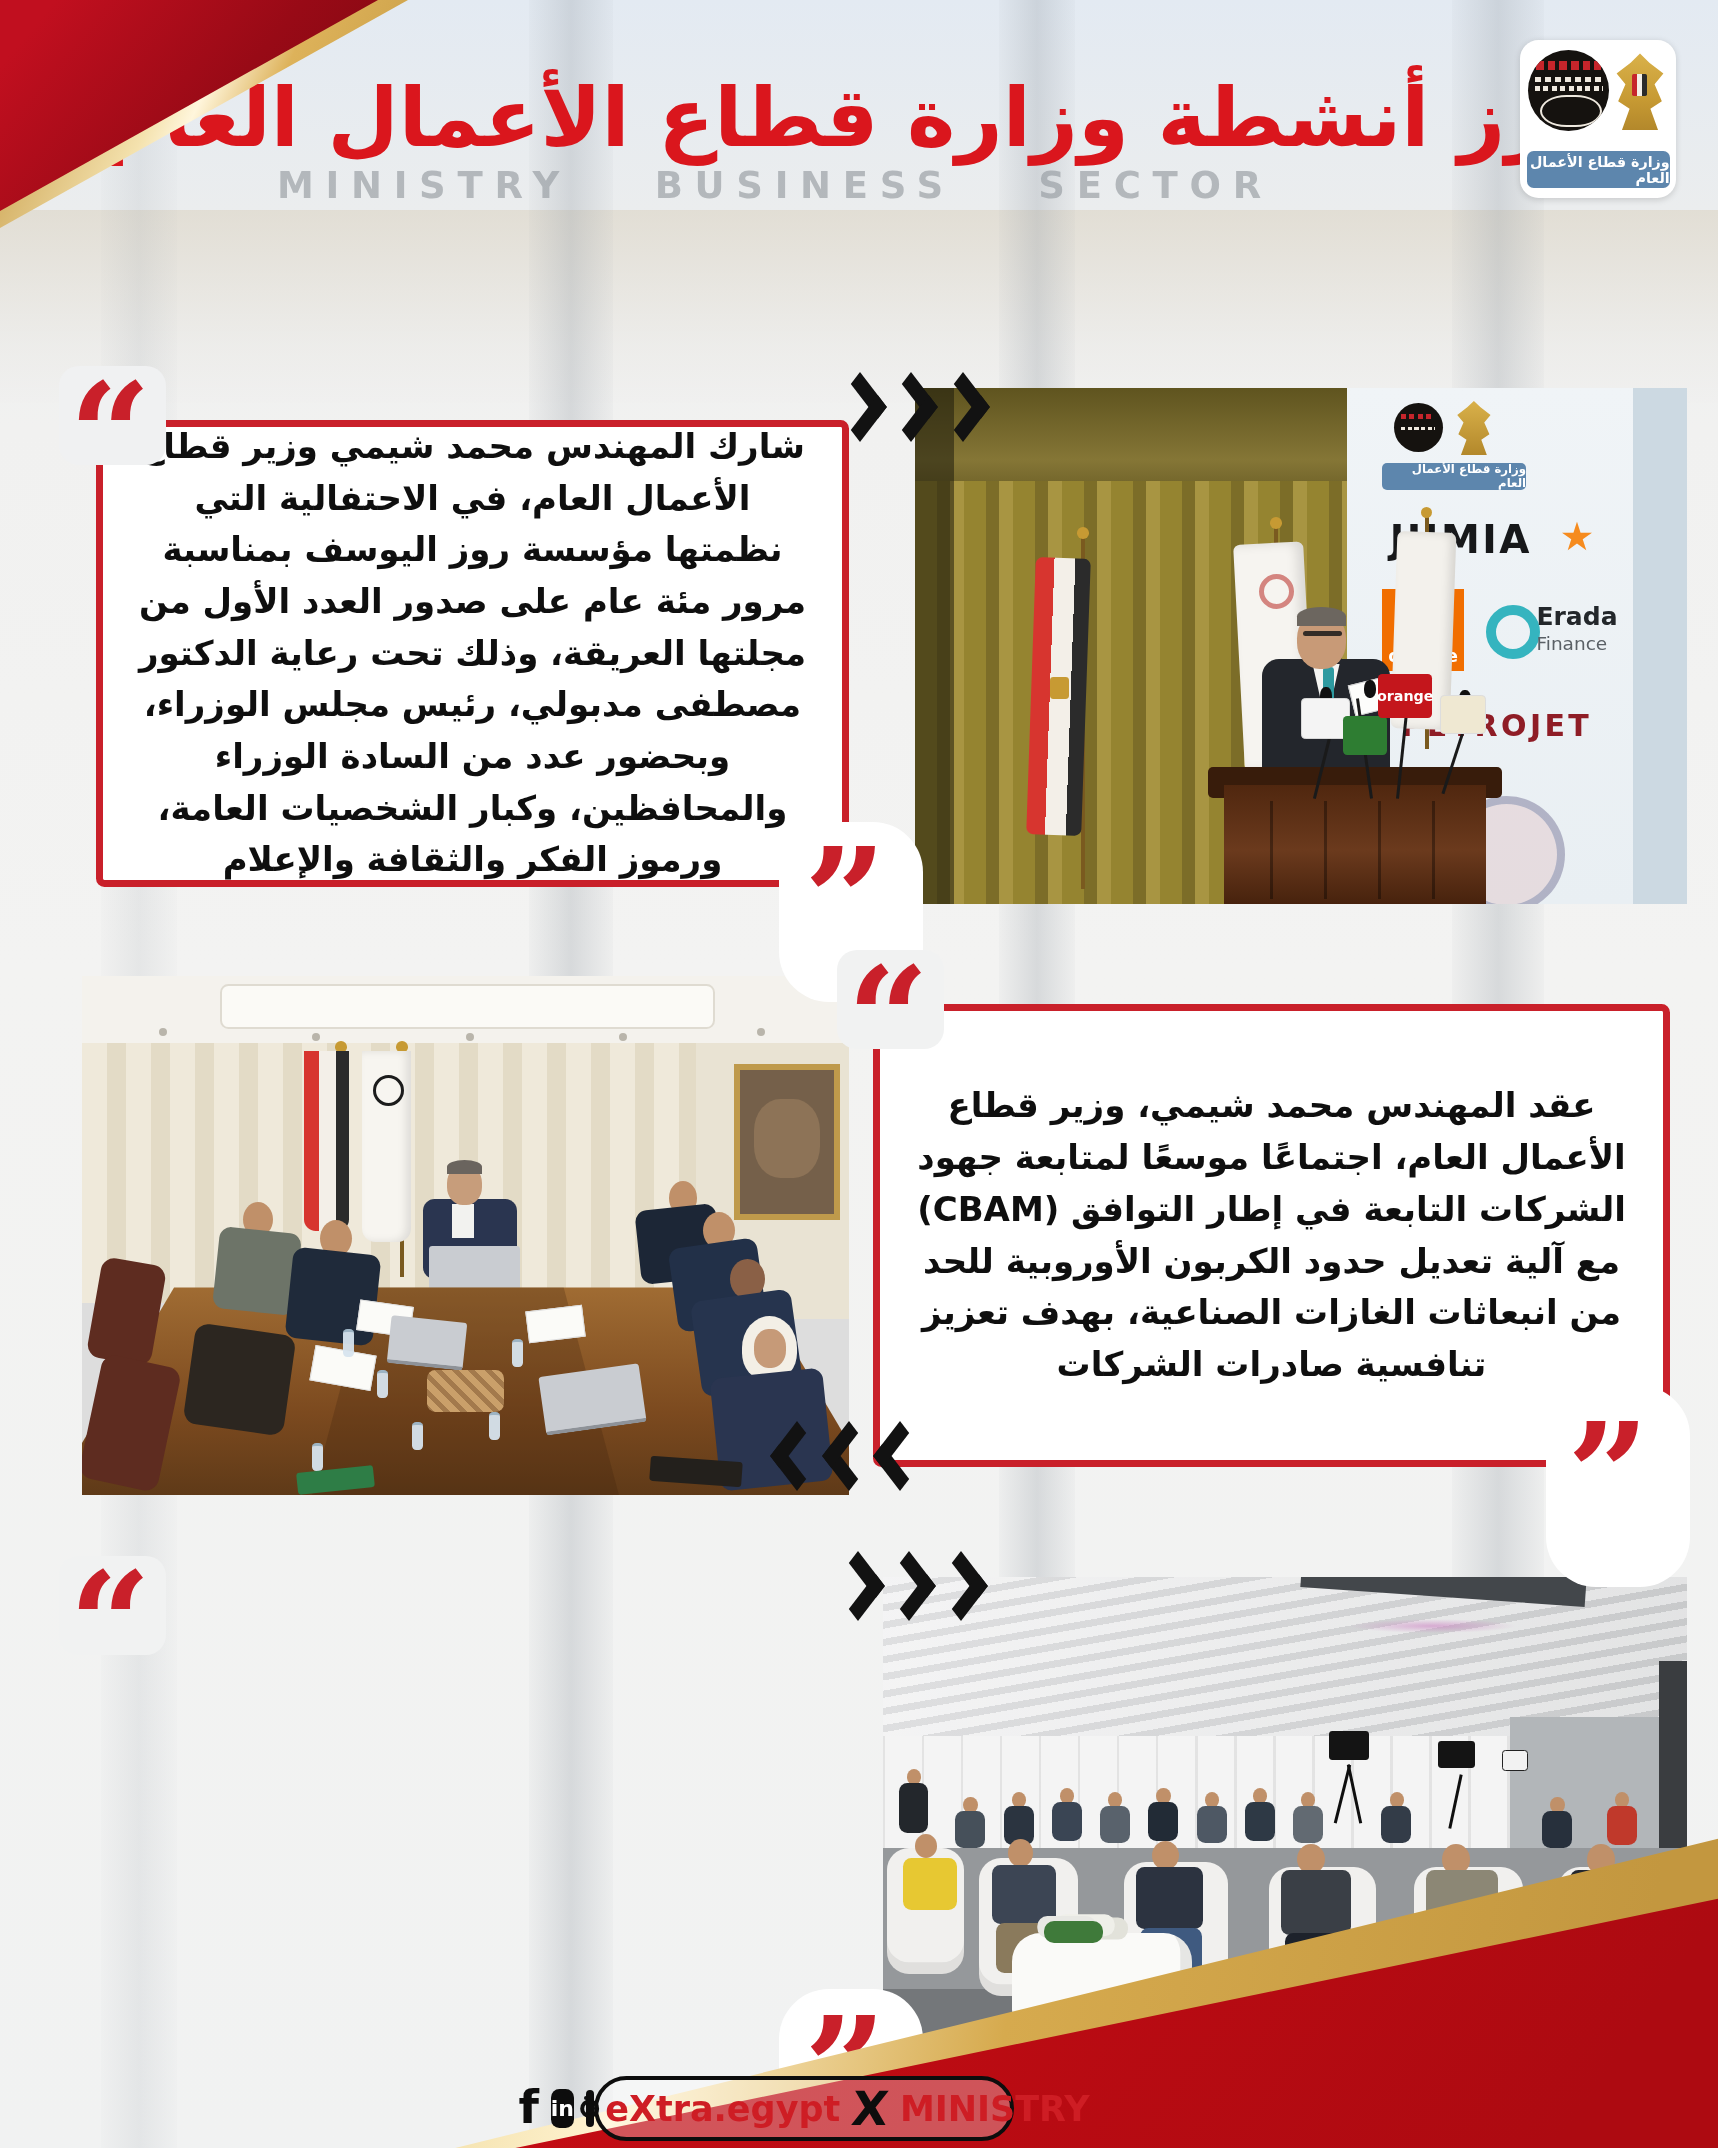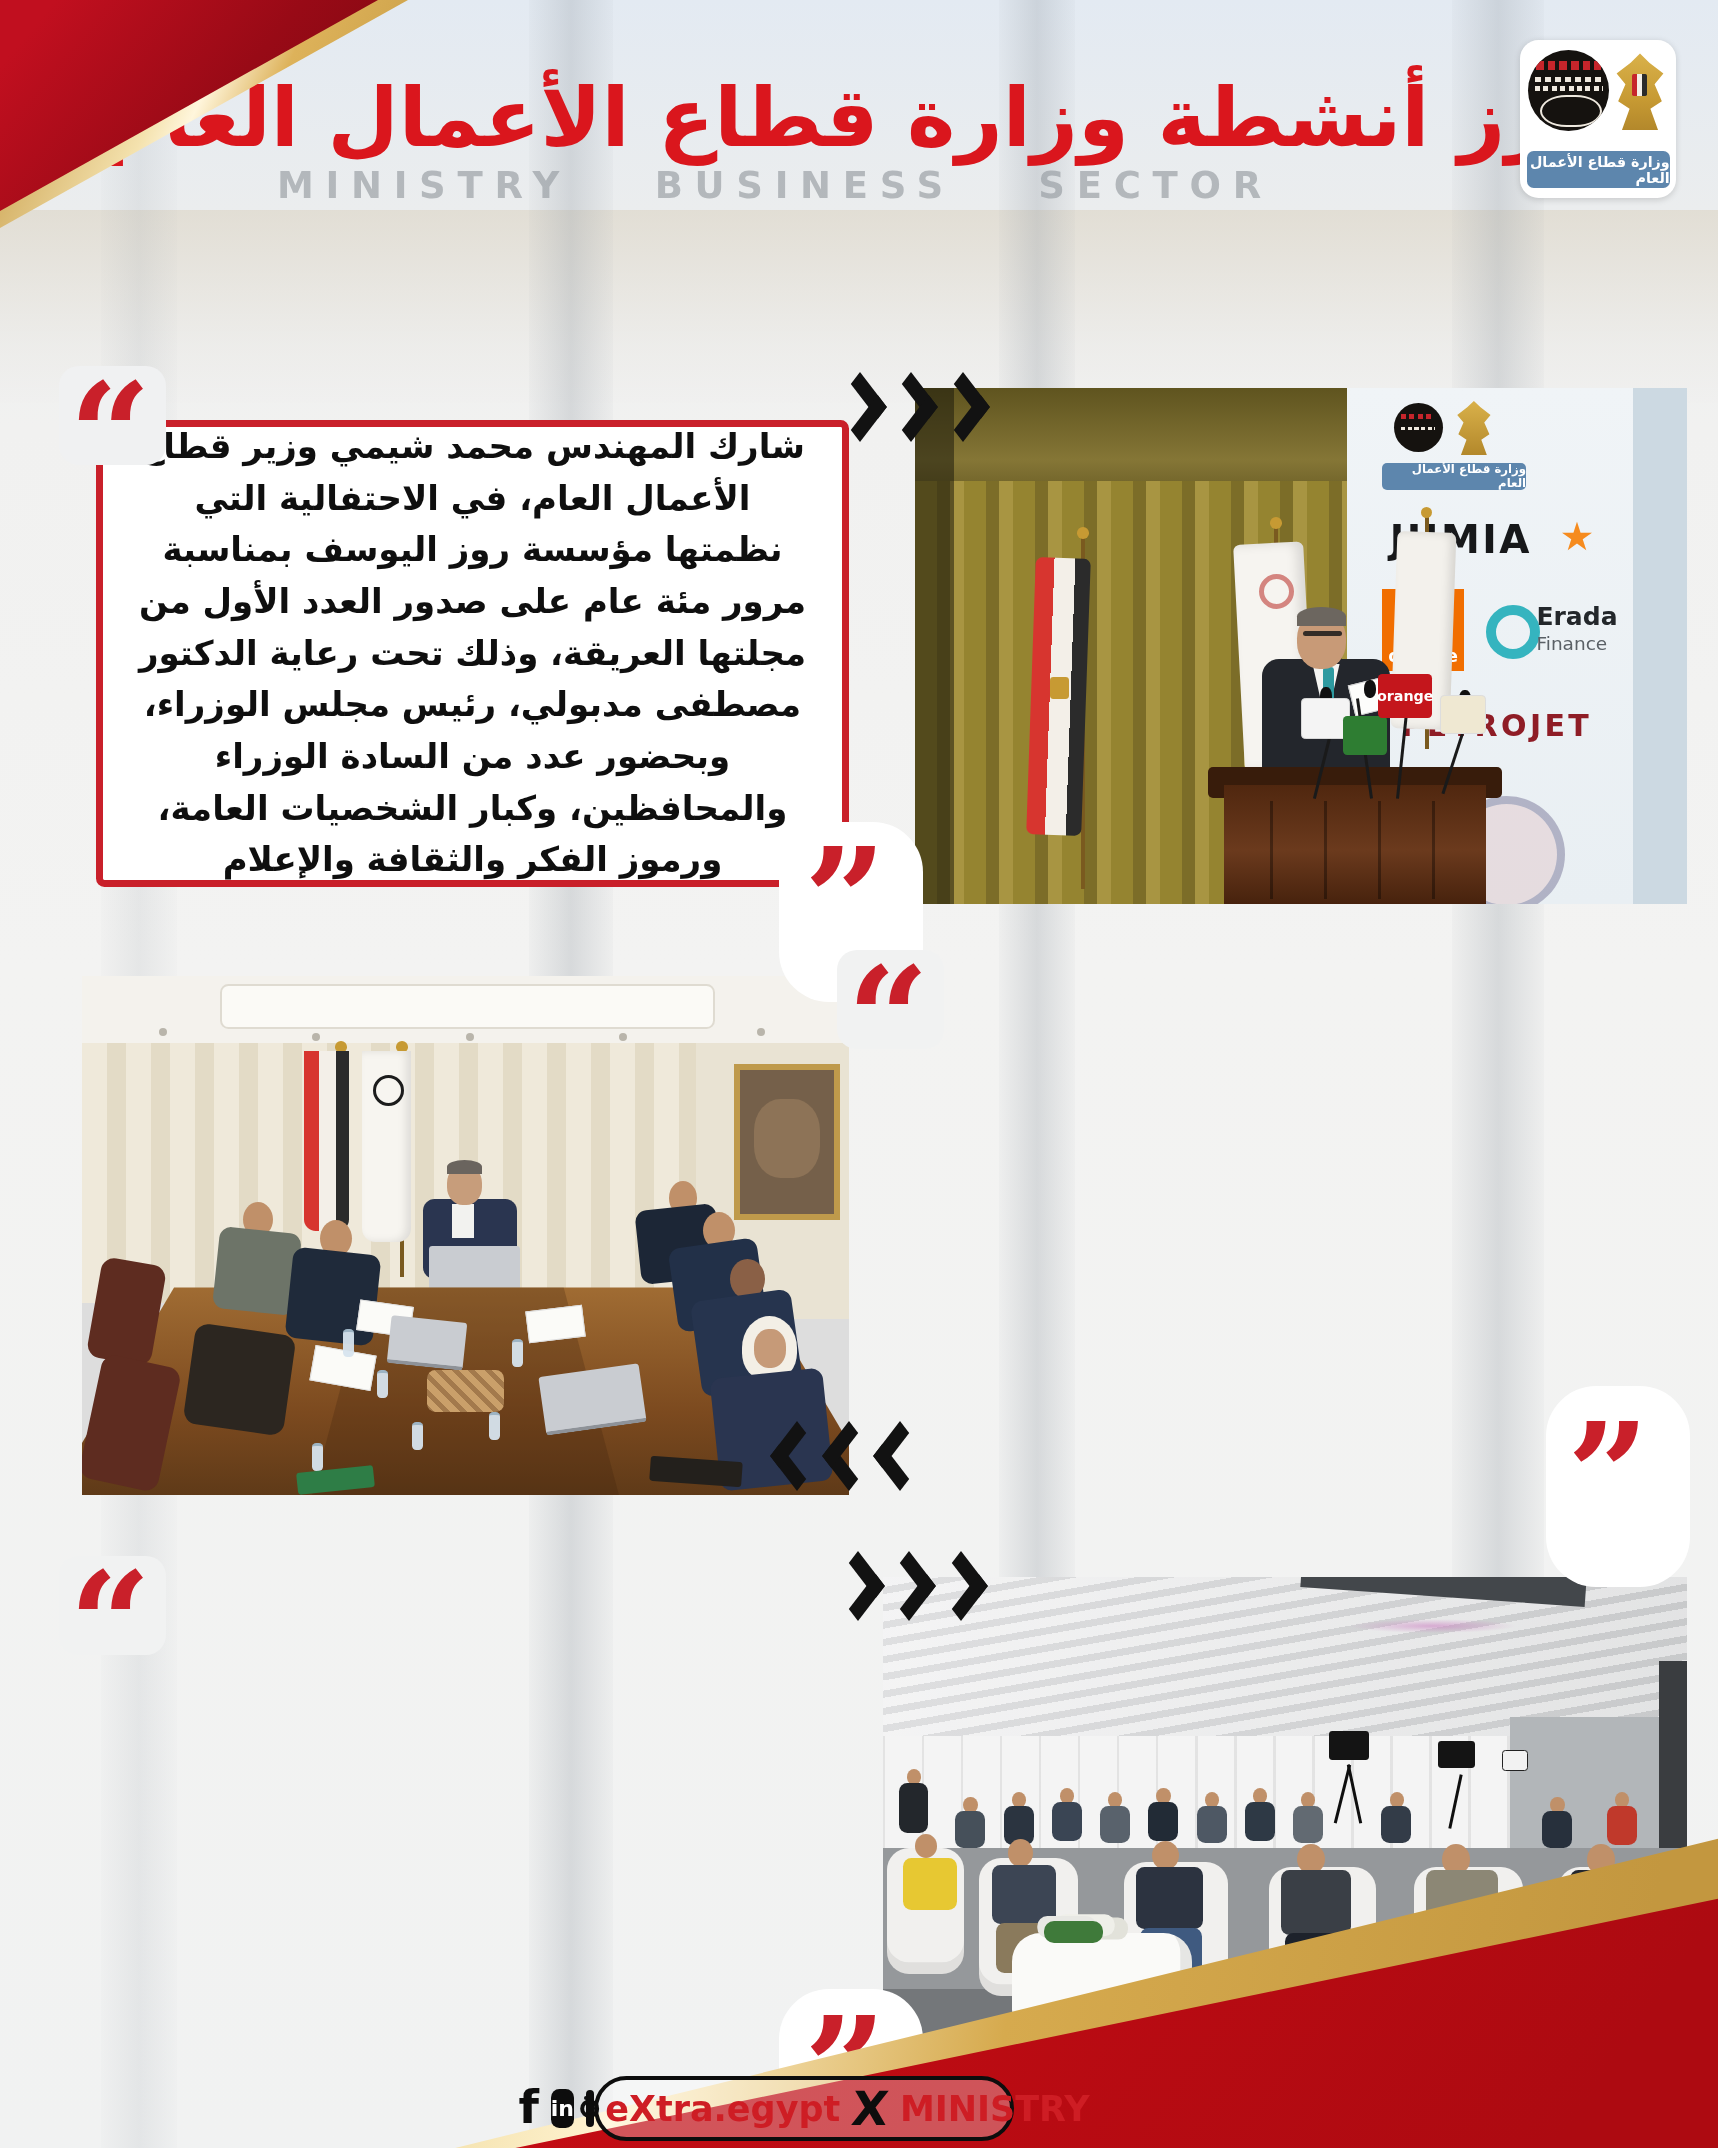--- a/index.html
+++ b/index.html
@@ -342,20 +342,23 @@
     <div class="abs p2-bottle" style="left:38.5%;top:76%;"></div>
     <div class="abs p2-bottle" style="left:43%;top:86%;"></div>
     <div class="abs p2-bottle" style="left:56%;top:70%;"></div>
     <div class="abs p2-bottle" style="left:53%;top:84%;"></div>
     <div class="abs p2-bottle" style="left:30%;top:90%;"></div>
     <div class="abs p2-tissue"></div>
     <div class="abs p2-book-g"></div>
     <div class="abs p2-book-k"></div>
   </div>
 
+  <div class="abs qbox" style="left:873px;top:1004px;width:797px;height:463px;">
+    <p dir="rtl">عقد المهندس محمد شيمي، وزير قطاع الأعمال العام، اجتماعًا موسعًا لمتابعة جهود الشركات التابعة في إطار التوافق (CBAM) مع آلية تعديل حدود الكربون الأوروبية للحد من انبعاثات الغازات الصناعية، بهدف تعزيز تنافسية صادرات الشركات</p>
+  </div>
   <div class="abs qmask" style="left:837px;top:950px;width:107px;height:99px;background:#f1f2f2;"></div>
   <div class="abs quote-mark" style="left:847px;top:962px;">“</div>
   <div class="abs qblob" style="left:1546px;top:1386px;width:144px;height:201px;"></div>
   <div class="abs quote-mark" style="left:1567px;top:1418px;">”</div>
   <div class="abs chev left" style="left:765px;top:1437px;">
       <i></i>
       <i></i>
       <i></i>
     </div>
 

